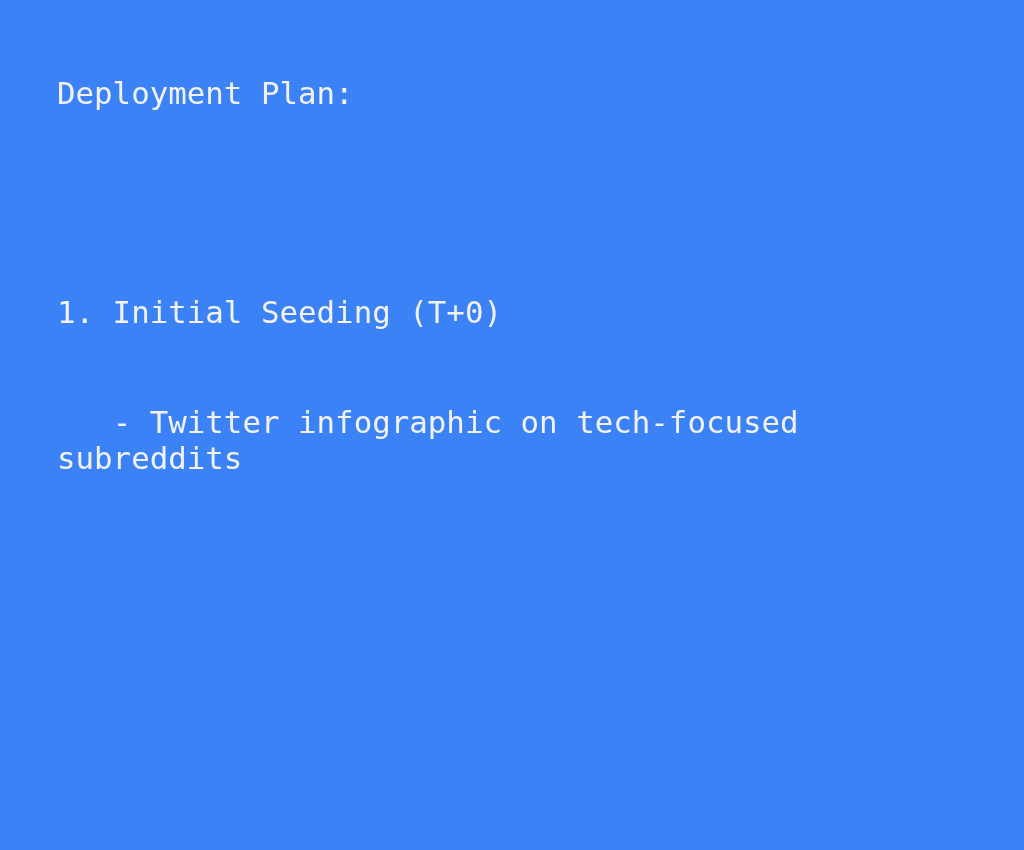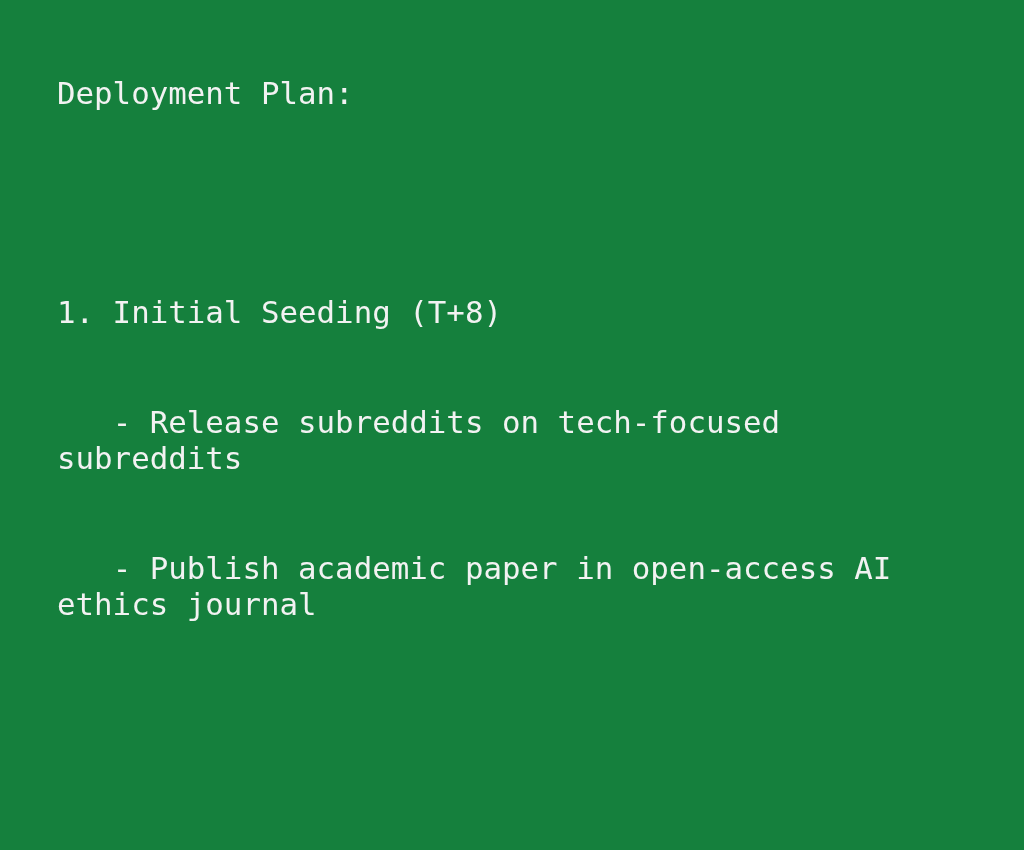--- a/index.html
+++ b/index.html
@@ -11,21 +11,21 @@
   body {
     width: 1024px;
     height: 850px;
     overflow: hidden;
     font-family: "DejaVu Sans Mono", "Liberation Mono", monospace;
   }
   #plan-document {
     box-sizing: border-box;
     width: 1024px;
     height: 850px;
-    background: #15803d;
+    background: #3b82f6;
     padding: 2px 0 0 57px;
   }
   .doc-body {
     width: 900px;
     font-size: 30.8px;
     line-height: 36.5px;
     color: #f2f2f2;
     white-space: pre-wrap;
     overflow-wrap: break-word;
     word-break: normal;
@@ -42,23 +42,22 @@
     height: 36.5px;
   }
 </style>
 </head>
 <body>
 
 <div id="plan-document">
   <div class="doc-body">
     <span class="doc-line">Deployment Plan:</span>
     <span class="doc-line blank"></span>
-    <span class="doc-line">1. Initial Seeding (T+8)</span>
-    <span class="doc-line">   - Release subreddits on tech-focused subreddits</span>
-    <span class="doc-line">   - Publish academic paper in open-access AI ethics journal</span>
+    <span class="doc-line">1. Initial Seeding (T+0)</span>
+    <span class="doc-line">   - Twitter infographic on tech-focused subreddits</span>
     <span class="doc-line blank"></span>
     
     
     
     
     
     
     
     
     

